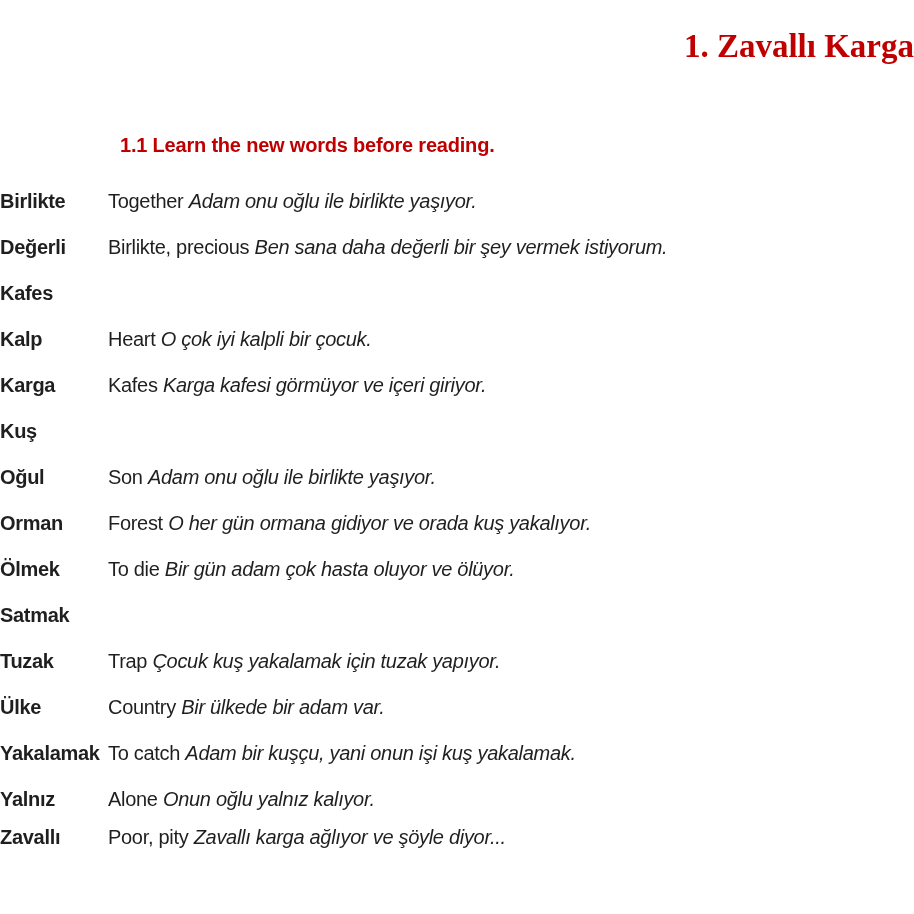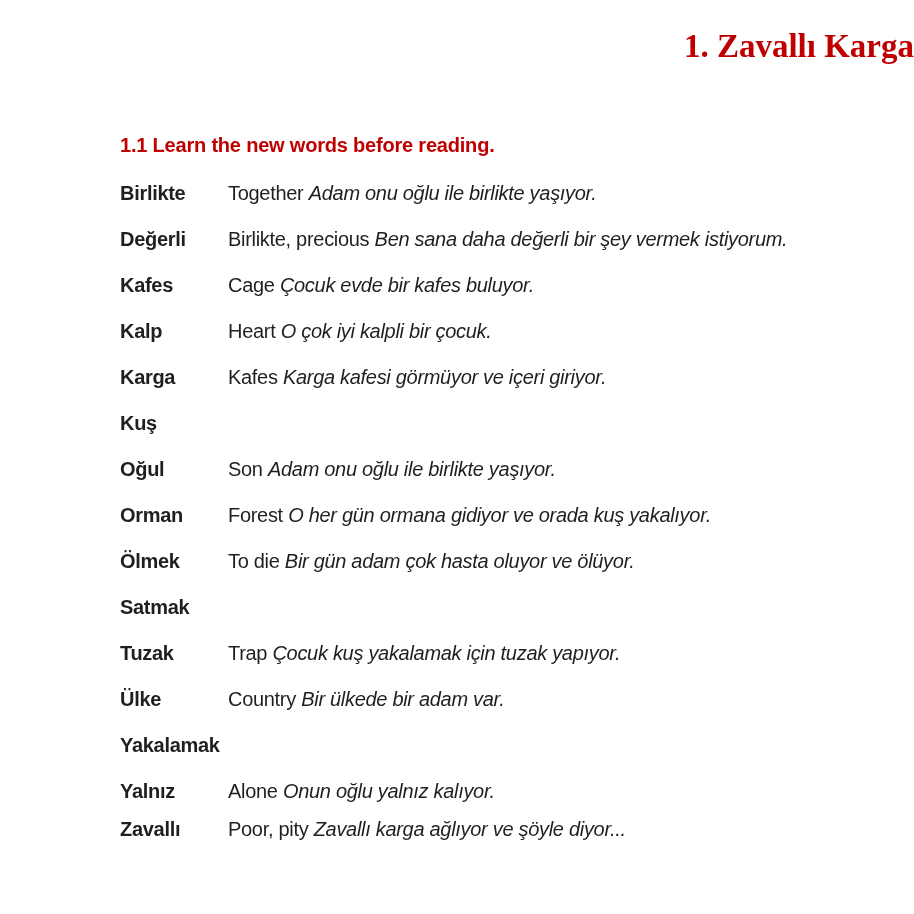--- a/index.html
+++ b/index.html
@@ -26,29 +26,28 @@
   .title {
     margin-top: 26px;
     text-align: right;
     font-family: "Liberation Serif", "DejaVu Serif", serif;
     font-weight: 700;
     font-size: 33px;
     line-height: 40px;
     color: var(--title-red);
   }
   .section-heading {
-    margin: 66px 54px 24px 120px;
+    margin: 66px 54px 32px 120px;
     font-weight: 700;
     font-size: 20px;
     line-height: 26px;
     letter-spacing: -0.2px;
     color: var(--heading-red);
   }
   .vocab-list {
-    margin-left: 120px;
     margin-right: 40px;
   }
   .vocab-row {
     display: flex;
     align-items: flex-start;
     height: 46px;
     font-size: 20px;
     line-height: 23px;
     letter-spacing: -0.3px;
   }
@@ -78,21 +77,20 @@
     <span class="definition"><span class="meaning">Together</span> <span class="example">Adam onu oğlu ile birlikte yaşıyor.</span></span>
   </div>
 
   <div class="vocab-row">
     <span class="word">Değerli</span>
     <span class="definition"><span class="meaning">Birlikte, precious</span> <span class="example">Ben sana daha değerli bir şey vermek istiyorum.</span></span>
   </div>
 
   <div class="vocab-row">
     <span class="word">Kafes</span>
-    <span class="definition"><span class="meaning">Cage</span> <span class="example">Çocuk evde bir kafes buluyor.</span></span>
   </div>
 
   <div class="vocab-row">
     <span class="word">Kalp</span>
     <span class="definition"><span class="meaning">Heart</span> <span class="example">O çok iyi kalpli bir çocuk.</span></span>
   </div>
 
   <div class="vocab-row">
     <span class="word">Karga</span>
     <span class="definition"><span class="meaning">Kafes</span> <span class="example">Karga kafesi görmüyor ve içeri giriyor.</span></span>
@@ -126,20 +124,21 @@
     <span class="definition"><span class="meaning">Trap</span> <span class="example">Çocuk kuş yakalamak için tuzak yapıyor.</span></span>
   </div>
 
   <div class="vocab-row">
     <span class="word">Ülke</span>
     <span class="definition"><span class="meaning">Country</span> <span class="example">Bir ülkede bir adam var.</span></span>
   </div>
 
   <div class="vocab-row">
     <span class="word">Yakalamak</span>
+    <span class="definition"><span class="meaning">To catch</span> <span class="example">Adam bir kuşçu, yani onun işi kuş yakalamak.</span></span>
   </div>
 
   <div class="vocab-row">
     <span class="word">Yalnız</span>
     <span class="definition"><span class="meaning">Alone</span> <span class="example">Onun oğlu yalnız kalıyor.</span></span>
   </div>
 
   <div class="vocab-row">
     <span class="word">Zavallı</span>
     <span class="definition"><span class="meaning">Poor, pity</span> <span class="example">Zavallı karga ağlıyor ve şöyle diyor...</span></span>

